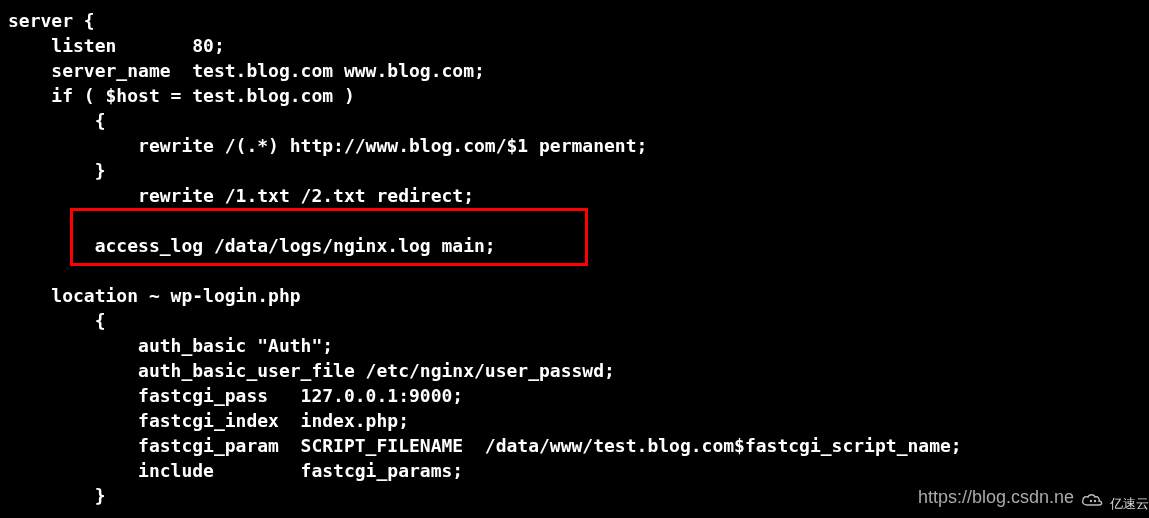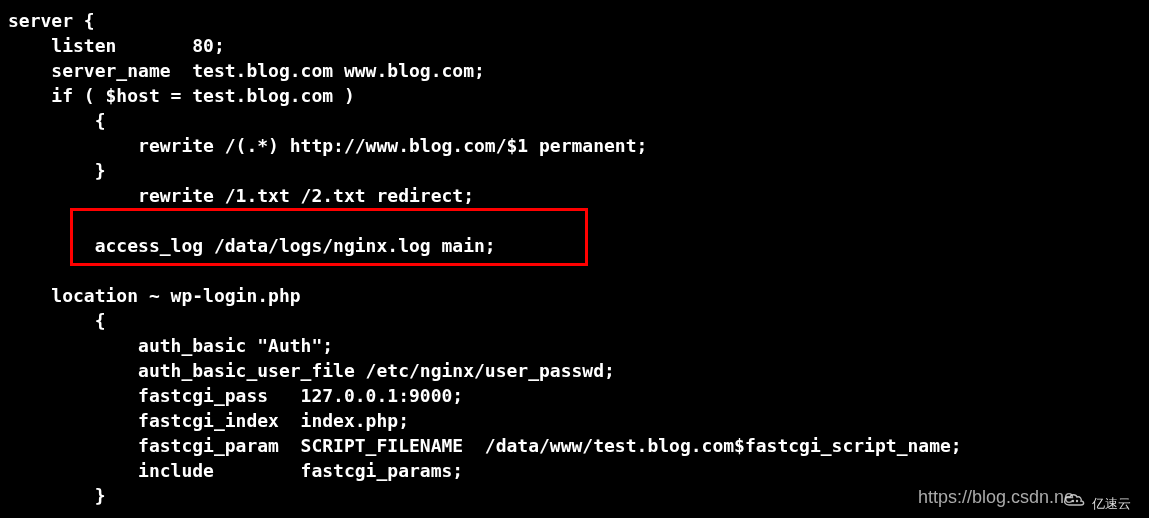--- a/index.html
+++ b/index.html
@@ -34,21 +34,21 @@
     position: absolute;
     right: 75px;
     bottom: 8px;
     color: #aaa;
     font-family: Arial, sans-serif;
     font-size: 18px;
     font-weight: normal;
   }
   .watermark-logo {
     position: absolute;
-    right: 18px;
+    right: 0;
     bottom: 2px;
     color: #ddd;
     font-family: Arial, sans-serif;
     font-size: 13px;
     font-weight: normal;
     display: flex;
     align-items: center;
     gap: 4px;
   }
   .watermark-logo svg { opacity: 0.85; }

